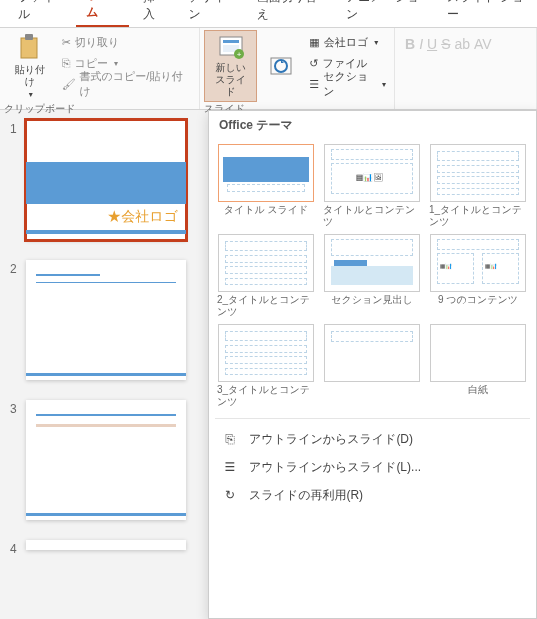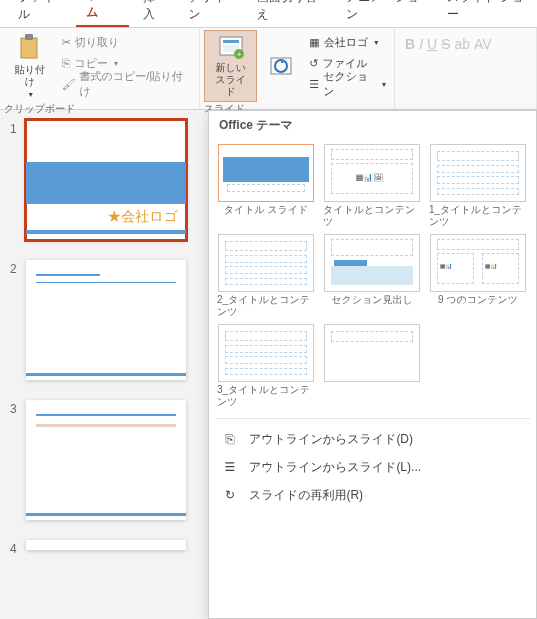--- a/index.html
+++ b/index.html
@@ -238,20 +238,24 @@
           <div class="tdash" style="left:6%;right:6%;top:56%;height:14%"></div>
           <div class="tdash" style="left:6%;right:6%;top:76%;height:14%"></div>
         </div>
       <div class="gallery-label">3_タイトルとコンテンツ</div>
     </div>
     <div class="gallery-item">
       <div class="gallery-thumb">
           <div class="tdash" style="left:6%;right:6%;top:10%;height:20%"></div>
         </div>
     </div>
+    <div class="gallery-item">
+      <div class="gallery-thumb"></div>
+      <div class="gallery-label">白紙</div>
+    </div>
   </div>
   <div class="gallery-sep"></div>
   <div class="gallery-menu-item">
     <span class="menu-icon">⎘</span>
     <span>アウトラインからスライド(D)</span>
   </div>
   <div class="gallery-menu-item">
     <span class="menu-icon">☰</span>
     <span>アウトラインからスライド(L)...</span>
   </div>

